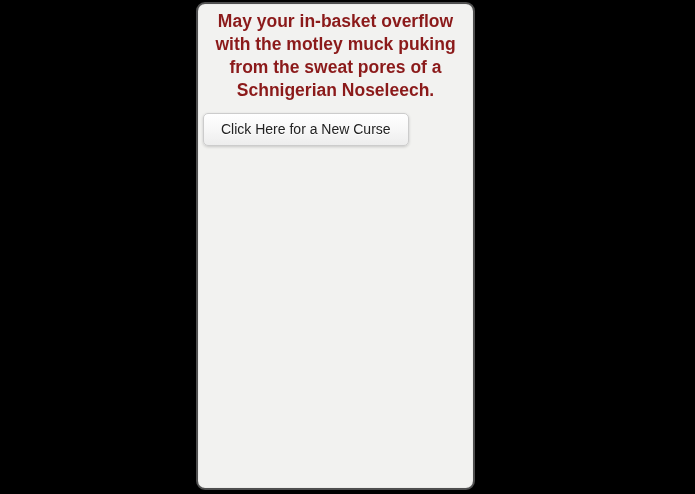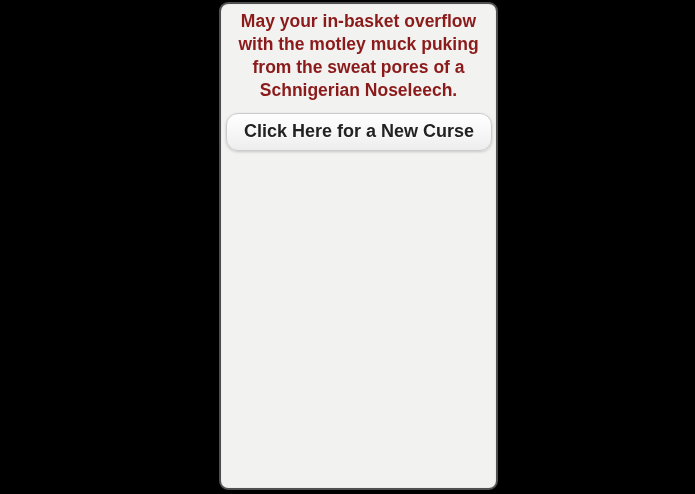--- a/index.html
+++ b/index.html
@@ -12,21 +12,21 @@
     font-family: "Liberation Sans", sans-serif;
   }
   .stage {
     position: relative;
     width: 695px;
     height: 494px;
     background: #000000;
   }
   .card {
     position: absolute;
-    left: 219px;
+    left: 196px;
     top: 2px;
     width: 279px;
     height: 488px;
     box-sizing: border-box;
     background: #f2f2f0;
     border: 2px solid #4f4f4f;
     border-radius: 9px;
     box-shadow: inset 0 0 1px rgba(0,0,0,0.25);
   }
   .curse-text {
@@ -37,27 +37,27 @@
     line-height: 23px;
     text-align: center;
     color: #8b1a1a;
     letter-spacing: 0;
   }
   .new-curse-button {
     display: inline-block;
     margin: 11px 0 0 5px;
     padding: 7px 17px 8px 17px;
     font-family: "Liberation Sans", sans-serif;
-    font-size: 18px;
-    font-weight: bold;
+    font-size: 14px;
+    font-weight: normal;
     color: #222222;
     text-shadow: 0 1px 0 #ffffff;
     background: linear-gradient(to bottom, #ffffff 0%, #f6f6f6 55%, #ededed 100%);
     border: 1px solid #cccccc;
-    border-radius: 12px;
+    border-radius: 5px;
     box-shadow: 0 1px 3px rgba(0,0,0,0.18);
     cursor: pointer;
     white-space: nowrap;
   }
 </style>
 </head>
 <body>
 
 <div class="stage">
   <div class="card">

